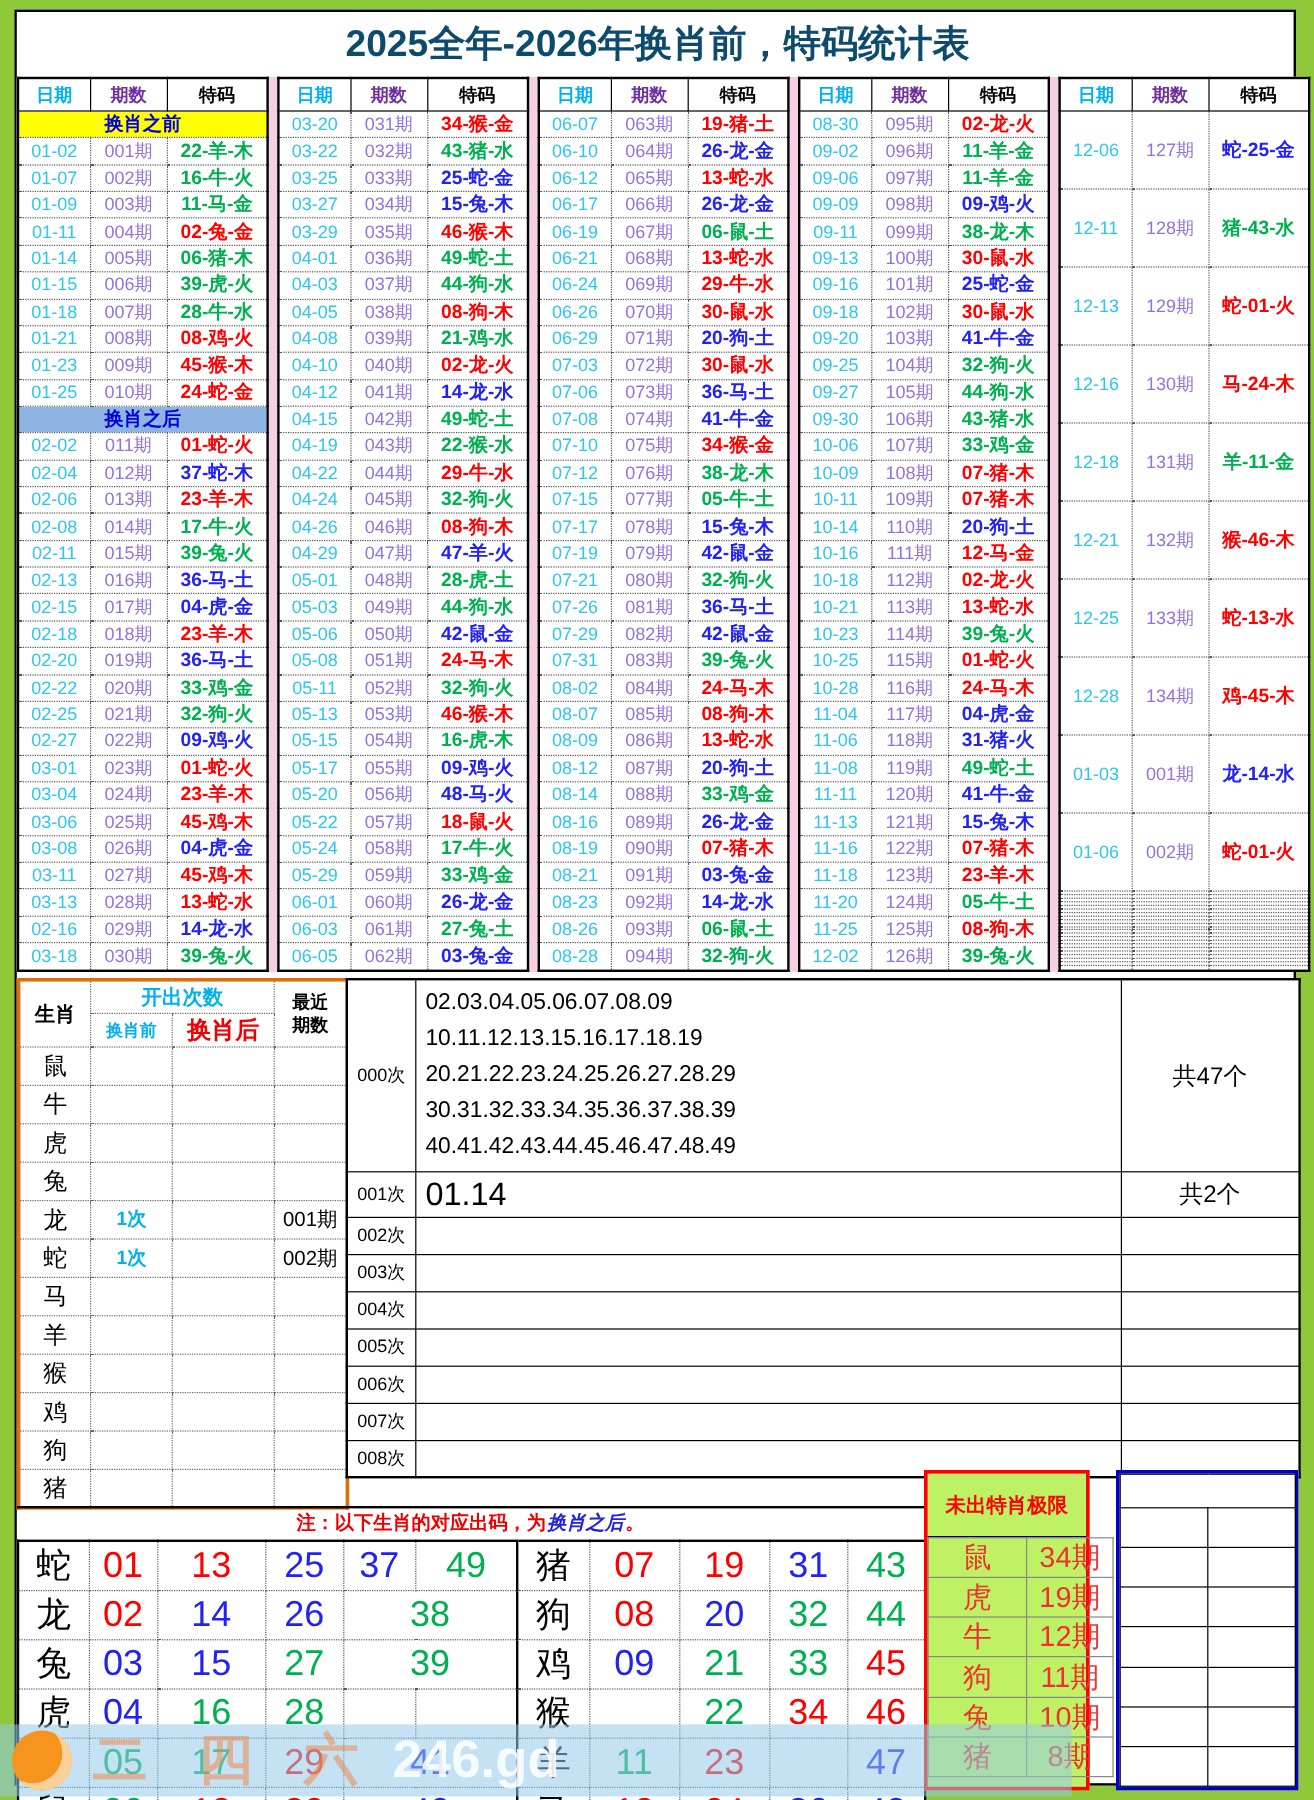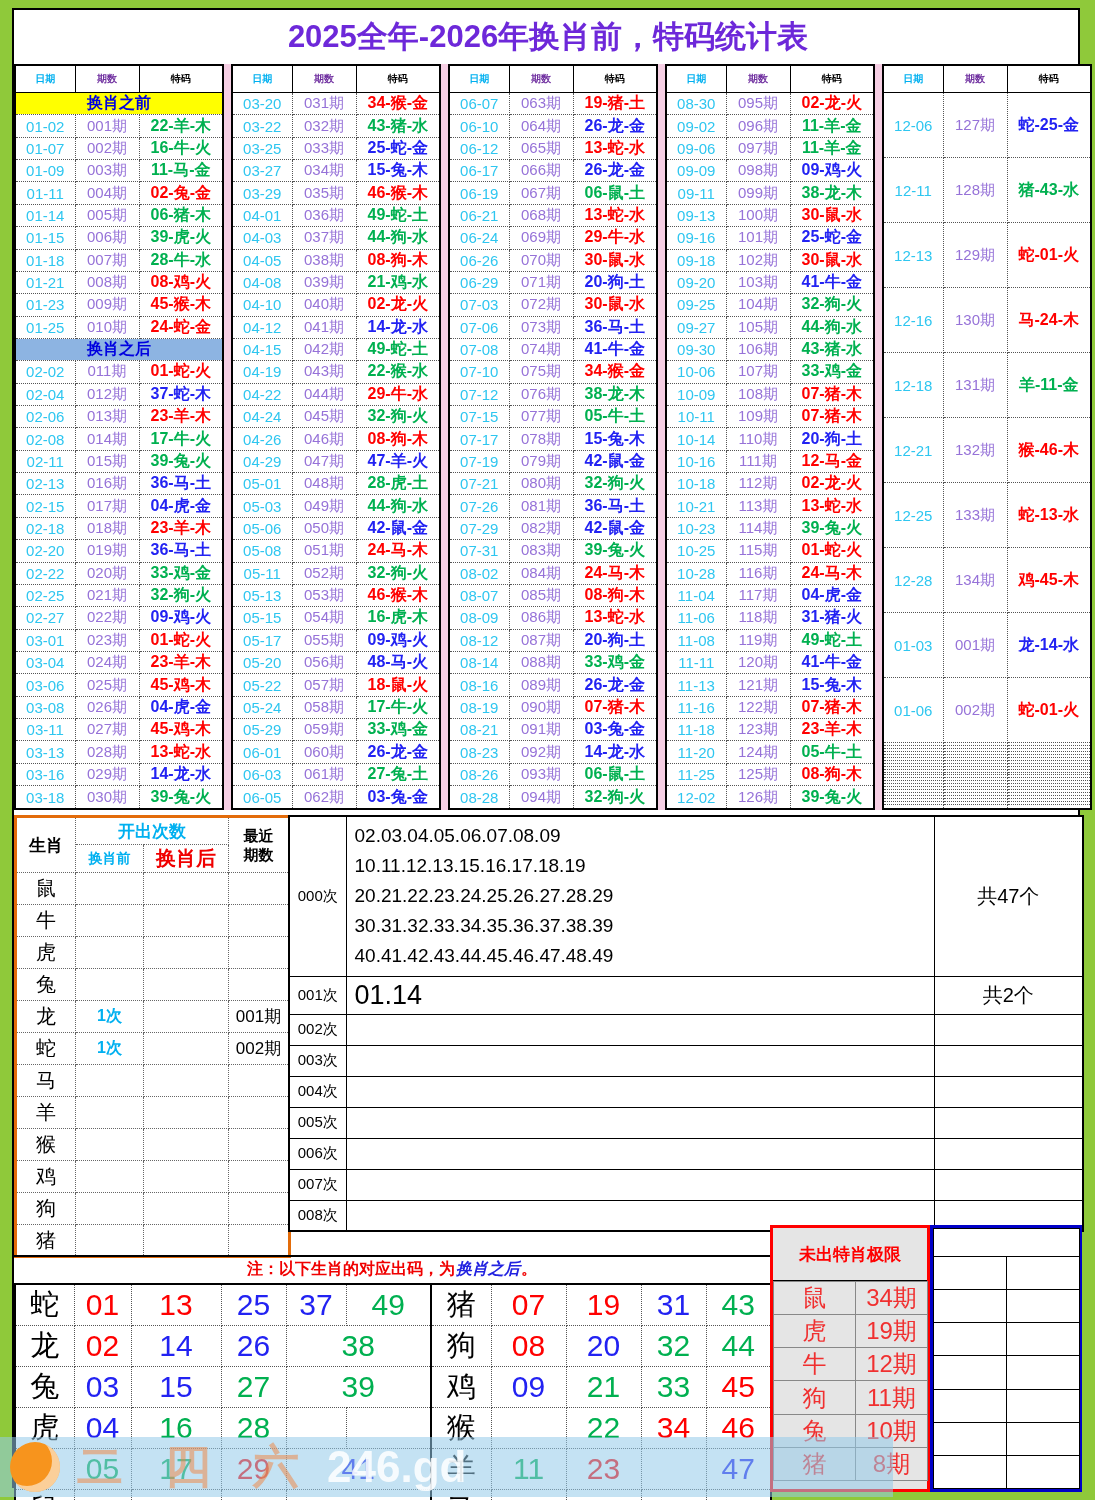--- a/index.html
+++ b/index.html
@@ -1,21 +1,21 @@
 <!DOCTYPE html>
 <html><head>
 <meta charset="utf-8">
 <style>
   html,body{margin:0;padding:0}
   .sheet{position:relative;width:1095px;height:1500px;background:#8FC93A;font-family:"Liberation Sans","DejaVu Sans",sans-serif;overflow:hidden}
   .inner{position:absolute;left:12px;top:8px;width:1068px;height:1480px;background:#fff;border:2px solid #000;box-sizing:border-box}
-  .title{position:absolute;left:14px;top:12px;width:1068px;height:50px;display:flex;align-items:center;justify-content:center;font-size:31px;font-weight:bold;color:#6d28d9}
+  .title{position:absolute;left:14px;top:12px;width:1068px;height:50px;display:flex;align-items:center;justify-content:center;font-size:31px;font-weight:bold;color:#0c4a6e}
   #maingrid{position:absolute;left:14px;top:64px;width:1068px;height:746px;display:flex;gap:7px;background:#F6CFE4}
   table.grp{width:208px;height:746px;border-collapse:collapse;table-layout:fixed;background:#fff;border:2px solid #000;font-size:15px}
-  .grp th{border:1px solid #000;height:26px;font-size:10px;font-weight:bold;background:#fff;padding:0}
+  .grp th{border:1px solid #000;height:26px;font-size:15px;font-weight:bold;background:#fff;padding:0}
   .grp td{border:1px dotted #555;text-align:center;overflow:hidden;white-space:nowrap;padding:0}
   .h-date{color:#00B0F0}.h-period{color:#7030A0}.h-code{color:#000}
   .c-date{color:#2EC6F0}
   .c-period{color:#9672D8}
   .c-code{font-weight:bold;font-size:16px}
   .code-r{color:#FF0000}.code-g{color:#00B050}.code-b{color:#2222F2}
   .band{font-weight:bold;color:#0000E0;font-size:16px}
   .band-y{background:#FFFF00}.band-b{background:#8DB4E2}
   #statstable{position:absolute;left:14px;top:815px;width:274px;height:440px;border-collapse:collapse;table-layout:fixed;background:#fff;border:3px solid #E36C0A;box-sizing:border-box}
   #statstable td,#statstable th{border:1px dotted #666;text-align:center;padding:0;overflow:hidden}
@@ -34,21 +34,21 @@
   .fq-line{font-size:19px;line-height:30px;text-align:left;padding-left:8px;white-space:nowrap}
   .fq-big{font-size:27px;text-align:left;padding-left:8px}
   .fq-tot{font-size:20px;text-align:center}
   #notebar{position:absolute;left:14px;top:1255px;width:756px;height:26px;border-top:2px solid #000;display:flex;align-items:center;justify-content:center;font-size:16px;font-weight:bold;color:#F00000;box-sizing:border-box}
   #notebar .hl{color:#2222E0;font-style:italic;margin:0 1px}
   #bottable{position:absolute;left:14px;top:1283px;width:756px;height:209px;border-collapse:collapse;table-layout:fixed;border:2px solid #000;background:#fff}
   #bottable td{border:1px dotted #555;text-align:center;overflow:hidden;padding:0}
   #bottable .bz{font-size:29px;color:#000}
   #bottable .bn{font-size:30px}
   #bottable .divL{border-left:2px solid #000}
-  #limitbox{position:absolute;left:770px;top:1225px;width:160px;height:267px;border:3px solid #FF0000;background:#e5e5e5;box-sizing:border-box}
+  #limitbox{position:absolute;left:770px;top:1225px;width:138px;height:267px;border:3px solid #FF0000;background:#bef264;box-sizing:border-box}
   #limitbox .ttl{height:52px;display:flex;align-items:center;justify-content:center;color:#F00;font-weight:bold;font-size:17px;border-bottom:1px solid #000}
   #limitbox table{width:100%;height:200px;border-collapse:collapse;table-layout:fixed}
   #limitbox td{border:1px solid #888;color:#F03030;text-align:center;font-size:24px;padding:0}
   #bluebox{position:absolute;left:930px;top:1225px;width:152px;height:267px;border:3px solid #0000C8;background:#fff;box-sizing:border-box}
   #bluebox table{width:100%;height:100%;border-collapse:collapse;table-layout:fixed}
   #bluebox td{border:1px solid #000;padding:0}
   #wm{position:absolute;left:0;top:1437px;width:893px;height:60px;background:rgba(148,203,233,0.55);display:flex;align-items:center;z-index:5}
   #wm .logo{width:50px;height:50px;border-radius:50%;background:#F7941D;margin-left:10px;box-shadow:inset -8px -6px 0 rgba(255,255,255,0.55);flex:none}
   #wm .cn{font-size:46px;font-weight:bold;color:rgba(242,130,60,0.5);letter-spacing:42px;margin-left:17px;white-space:nowrap}
   #wm .dm{font-size:44px;font-weight:bold;color:rgba(255,255,255,0.85);margin-left:-14px;white-space:nowrap}
@@ -214,21 +214,21 @@
             <td class="c-date">03-11</td>
             <td class="c-period">027期</td>
             <td class="c-code code-r">45-鸡-木</td>
           </tr>
           <tr>
             <td class="c-date">03-13</td>
             <td class="c-period">028期</td>
             <td class="c-code code-r">13-蛇-水</td>
           </tr>
           <tr>
-            <td class="c-date">03-16</td>
+            <td class="c-date">02-16</td>
             <td class="c-period">029期</td>
             <td class="c-code code-b">14-龙-水</td>
           </tr>
           <tr>
             <td class="c-date">03-18</td>
             <td class="c-period">030期</td>
             <td class="c-code code-g">39-兔-火</td>
           </tr>
         </tbody>
       </table>

